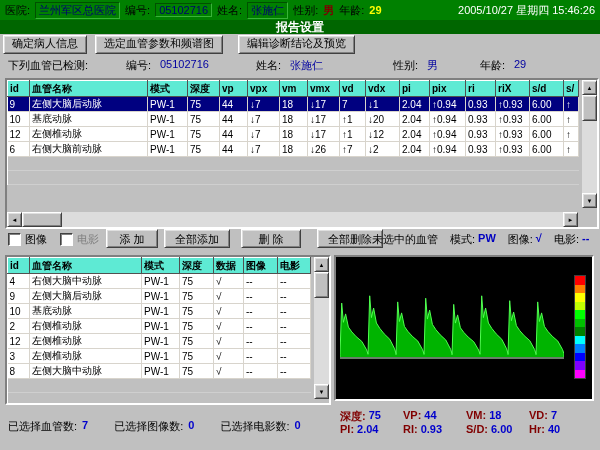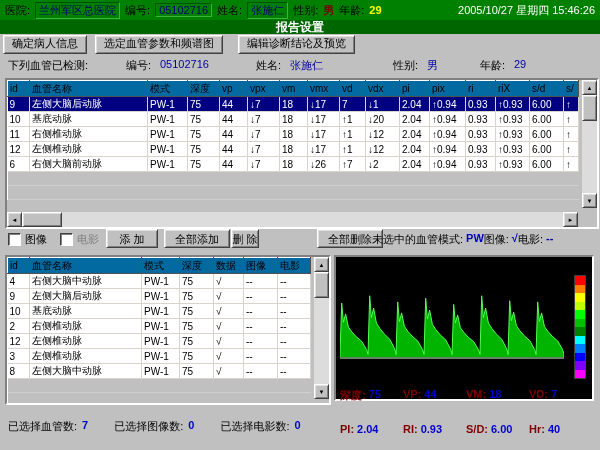--- a/index.html
+++ b/index.html
@@ -25,22 +25,22 @@
     box-shadow:inset 1px 1px 0 #dfdfdf,inset -1px -1px 0 #808080;font-family:inherit;font-size:11px;
     text-align:center;line-height:16px;padding:0;}
   .sunken{border:2px solid;border-color:#808080 #ffffff #ffffff #808080;background:#c0c0c0;}
   
   .inforow{position:absolute;left:8px;top:58px;width:586px;height:14px;}
   .inforow span{position:absolute;top:0;white-space:nowrap;}
   .bluev{color:#0000a0;}
   
   .tblwrap{position:absolute;overflow:hidden;}
   table.grid{border-collapse:collapse;table-layout:fixed;position:absolute;left:0;top:0;background:#fff;}
-  table.grid th{background:#0369a1;border:1px solid;border-color:#fff #505050 #505050 #fff;
-    font-weight:normal;height:15px;padding:0 2px;text-align:left;overflow:hidden;white-space:nowrap;font-size:10px;}
+  table.grid th{background:#5eead4;border:1px solid;border-color:#fff #505050 #505050 #fff;
+    font-weight:bold;height:15px;padding:0 2px;text-align:left;overflow:hidden;white-space:nowrap;font-size:10px;}
   table.grid td{height:13px;padding:0 2px;border-right:1px solid #d8d4cc;border-bottom:1px solid #d8d4cc;
     overflow:hidden;white-space:nowrap;font-size:10px;background:#fff;}
   table.grid tr.selected td{background:#000080;color:#fff;}
   table.grid tr.empty td{background:#c0c0c0;border-right:none;border-bottom:1px solid #cfcfcf;}
   
   .vscroll{position:absolute;width:15px;display:flex;flex-direction:column;background:#dcdcdc;}
   .hscroll{position:absolute;height:15px;display:flex;flex-direction:row;background:#dcdcdc;}
   .sb-btn{width:15px;height:15px;flex:0 0 auto;background:#c0c0c0;border:1px solid;border-color:#fff #404040 #404040 #fff;
     box-shadow:inset 1px 1px 0 #dfdfdf,inset -1px -1px 0 #808080;font-size:6px;display:flex;
     align-items:center;justify-content:center;box-sizing:border-box;color:#000;}
@@ -48,21 +48,21 @@
     box-shadow:inset 1px 1px 0 #dfdfdf,inset -1px -1px 0 #808080;box-sizing:border-box;}
   .sb-thumb-h{width:40px;height:15px;flex:0 0 auto;background:#c0c0c0;border:1px solid;border-color:#fff #404040 #404040 #fff;
     box-shadow:inset 1px 1px 0 #dfdfdf,inset -1px -1px 0 #808080;box-sizing:border-box;}
   .sb-corner{position:absolute;right:0;bottom:0;width:15px;height:15px;background:#c0c0c0;}
   
   .ctrlrow{position:absolute;left:0;top:229px;width:600px;height:22px;}
   .chkgrp{position:absolute;top:3px;display:flex;align-items:center;gap:4px;}
   .chkbox{width:11px;height:11px;background:#fff;border:1px solid;border-color:#404040 #fff #fff #404040;
     box-shadow:inset 1px 1px 0 #808080;display:inline-block;}
   .disabled-lbl{color:#808080;}
-  .selinfo{position:absolute;left:372px;top:3px;display:flex;white-space:nowrap;}
+  .selinfo{position:absolute;left:372px;top:3px;display:flex;gap:12px;white-space:nowrap;}
   .selinfo .g{display:flex;gap:3px;}
   .selinfo .k{font-weight:normal;}
   .selinfo .v{color:#0000c0;font-weight:bold;}
   
   .spectrum{position:absolute;left:334px;top:255px;width:260px;height:146px;background:#000;
     border:2px solid;border-color:#808080 #fff #fff #808080;box-sizing:border-box;}
   .spec-title{position:absolute;left:0;top:2px;width:100%;text-align:center;color:#ff3030;
     font-weight:bold;font-size:11px;}
   .spec-xlabels{position:absolute;left:6px;right:30px;bottom:3px;display:flex;justify-content:space-between;
     color:#90ff90;font-size:8px;}
@@ -187,56 +187,38 @@
             <td>↑1</td>
             <td>↓20</td>
             <td>2.04</td>
             <td>↑0.94</td>
             <td>0.93</td>
             <td>↑0.93</td>
             <td>6.00</td>
             <td>↑</td>
           </tr>
           <tr>
-            <td>11</td>
-            <td>右侧椎动脉</td>
+            <td>12</td>
+            <td>左侧椎动脉</td>
             <td>PW-1</td>
             <td>75</td>
             <td>44</td>
             <td>↓7</td>
             <td>18</td>
             <td>↓17</td>
             <td>↑1</td>
             <td>↓12</td>
             <td>2.04</td>
             <td>↑0.94</td>
             <td>0.93</td>
             <td>↑0.93</td>
             <td>6.00</td>
             <td>↑</td>
           </tr>
           <tr>
-            <td>12</td>
-            <td>左侧椎动脉</td>
-            <td>PW-1</td>
-            <td>75</td>
-            <td>44</td>
-            <td>↓7</td>
-            <td>18</td>
-            <td>↓17</td>
-            <td>↑1</td>
-            <td>↓12</td>
-            <td>2.04</td>
-            <td>↑0.94</td>
-            <td>0.93</td>
-            <td>↑0.93</td>
-            <td>6.00</td>
-            <td>↑</td>
-          </tr>
-          <tr>
             <td>6</td>
             <td>右侧大脑前动脉</td>
             <td>PW-1</td>
             <td>75</td>
             <td>44</td>
             <td>↓7</td>
             <td>18</td>
             <td>↓26</td>
             <td>↑7</td>
             <td>↓2</td>
@@ -274,21 +256,21 @@
     <div class="chkgrp" style="left:8px;">
       <span class="chkbox"></span>
       <span>图像</span>
     </div>
     <div class="chkgrp" style="left:60px;">
       <span class="chkbox"></span>
       <span class="disabled-lbl">电影</span>
     </div>
     <button class="btn" style="left:106px;width:52px;">添 加</button>
     <button class="btn" style="left:164px;width:66px;">全部添加</button>
-    <button class="btn" style="left:231px;width:28px;">删 除</button>
+    <button class="btn" style="left:241px;width:60px;">删 除</button>
     <button class="btn" style="left:317px;width:66px;">全部删除</button>
     <div class="selinfo">
       <span>未选中的血管</span>
       <span class="g">
           <span class="k">模式:</span>
           <span class="v">PW</span>
         </span>
       <span class="g">
           <span class="k">图像:</span>
           <span class="v">√</span>
@@ -417,21 +399,21 @@
         <div style="flex: 1 1 0%; background: rgb(0, 192, 0);"></div>
         <div style="flex: 1 1 0%; background: rgb(0, 128, 0);"></div>
         <div style="flex: 1 1 0%; background: rgb(0, 255, 255);"></div>
         <div style="flex: 1 1 0%; background: rgb(0, 128, 255);"></div>
         <div style="flex: 1 1 0%; background: rgb(0, 0, 255);"></div>
         <div style="flex: 1 1 0%; background: rgb(128, 0, 255);"></div>
         <div style="flex: 1 1 0%; background: rgb(255, 0, 255);"></div>
       </div>
   </div>
 
-  <div class="params-row" style="top:388px;">
+  <div class="params-row" style="top:409px;">
       <span class="pgroup">
         <span class="plabel">深度:</span>
         <span class="pvalue">75</span>
       </span>
       <span class="pgroup">
         <span class="plabel">VP:</span>
         <span class="pvalue">44</span>
       </span>
       <span class="pgroup">
         <span class="plabel">VM:</span>

